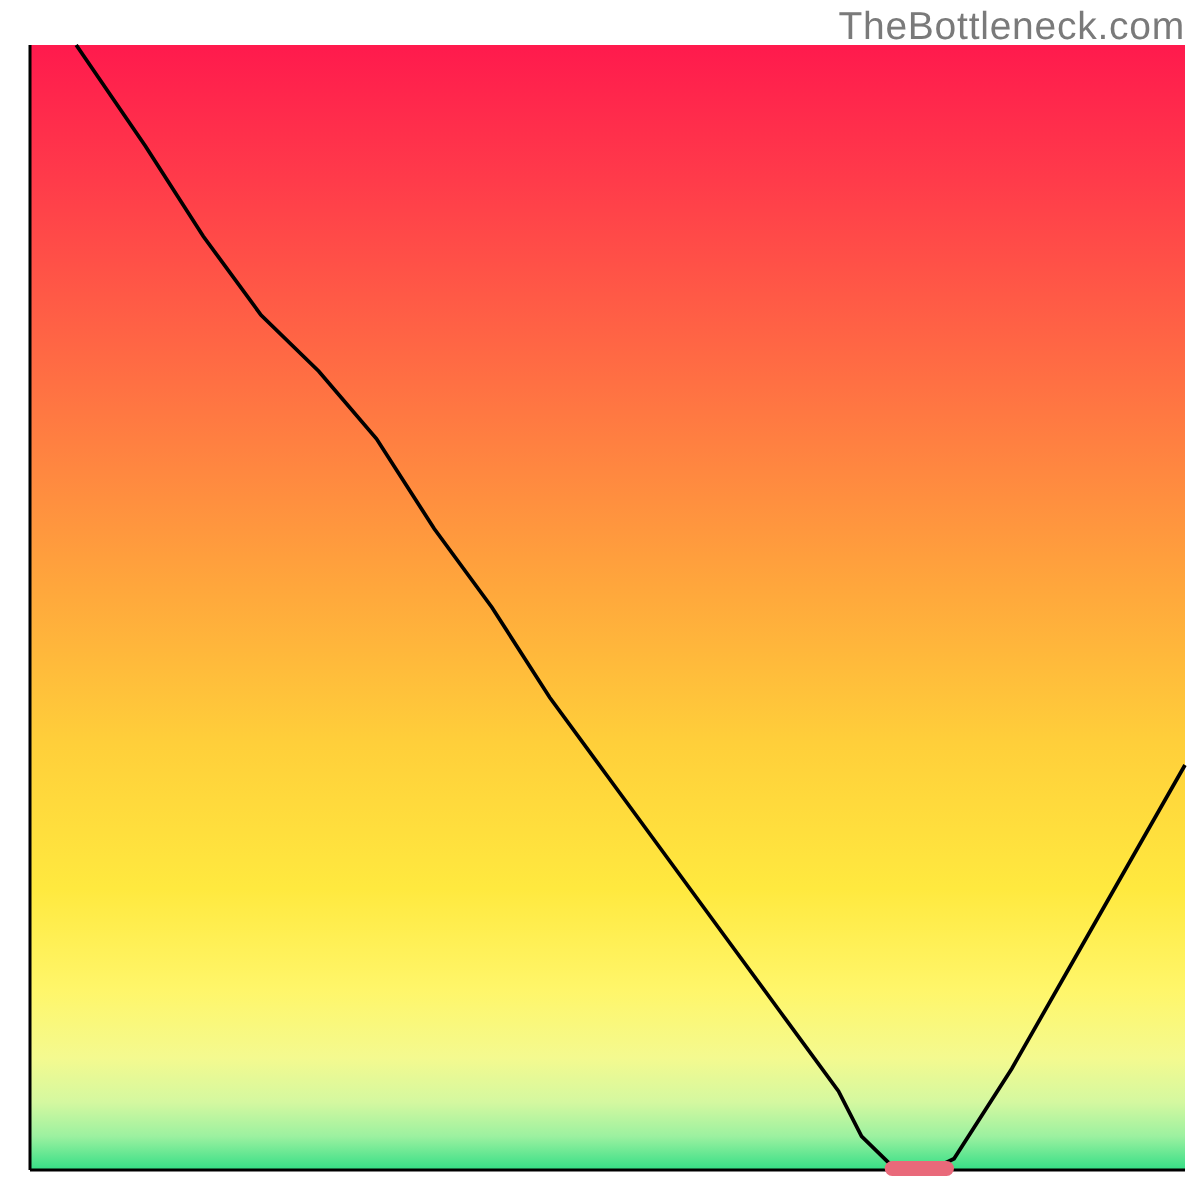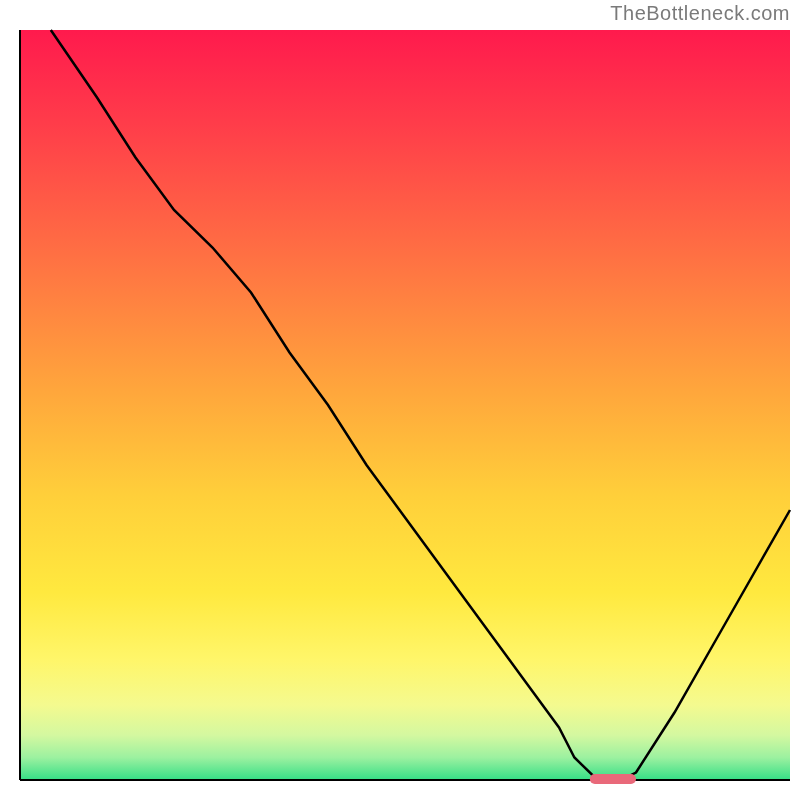--- a/index.html
+++ b/index.html
@@ -13,21 +13,21 @@
   .frame {
     position: relative;
     width: 800px;
     height: 800px;
   }
   .watermark {
     position: absolute;
     top: 2px;
     right: 10px;
     font-family: Arial, Helvetica, sans-serif;
-    font-size: 20px;
+    font-size: 26px;
     font-weight: 500;
     color: #7a7a7a;
     letter-spacing: 0.5px;
   }
   svg {
     position: absolute;
     top: 0;
     left: 0;
   }
 </style>

